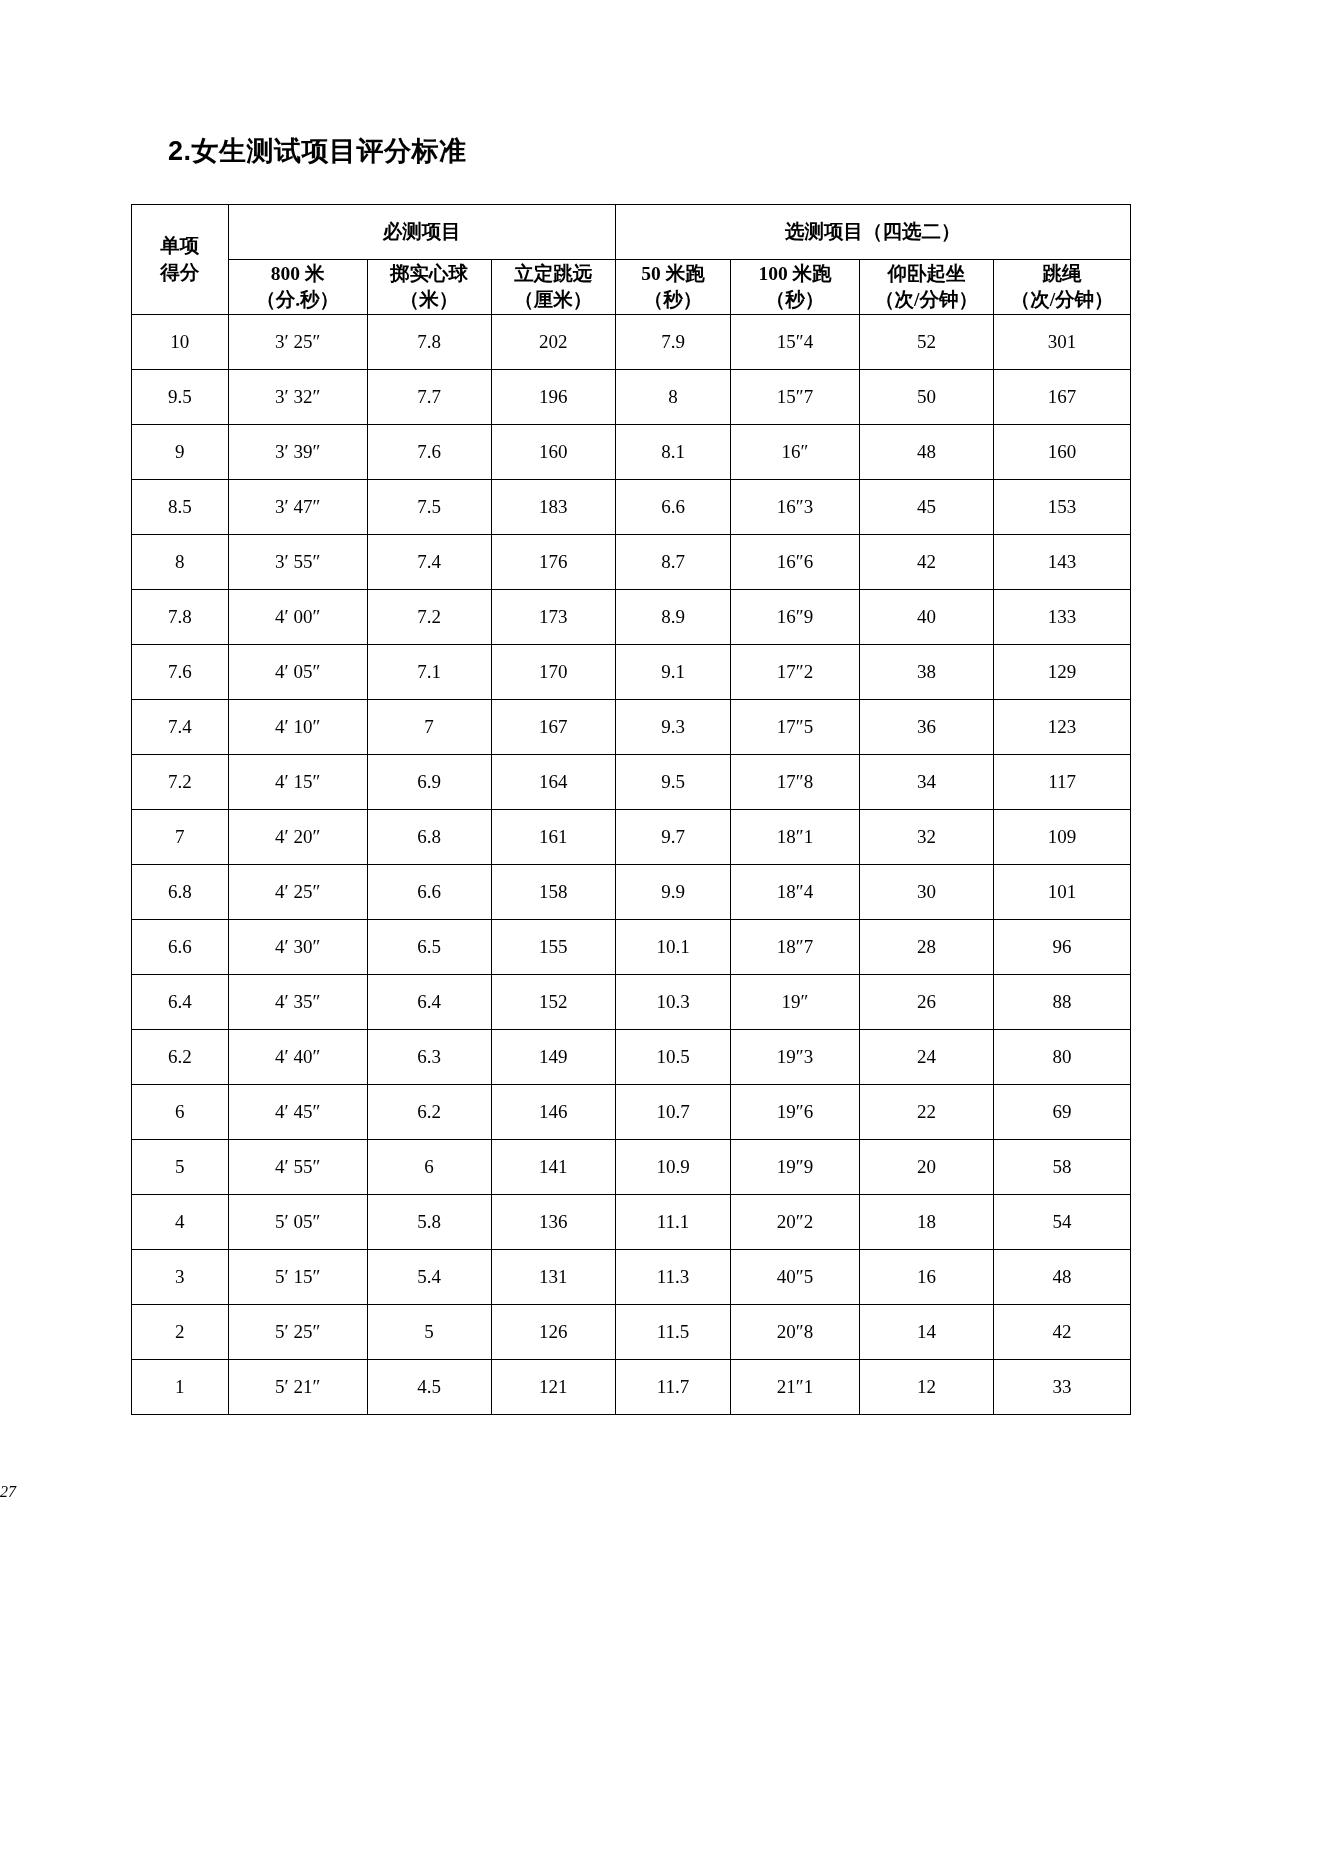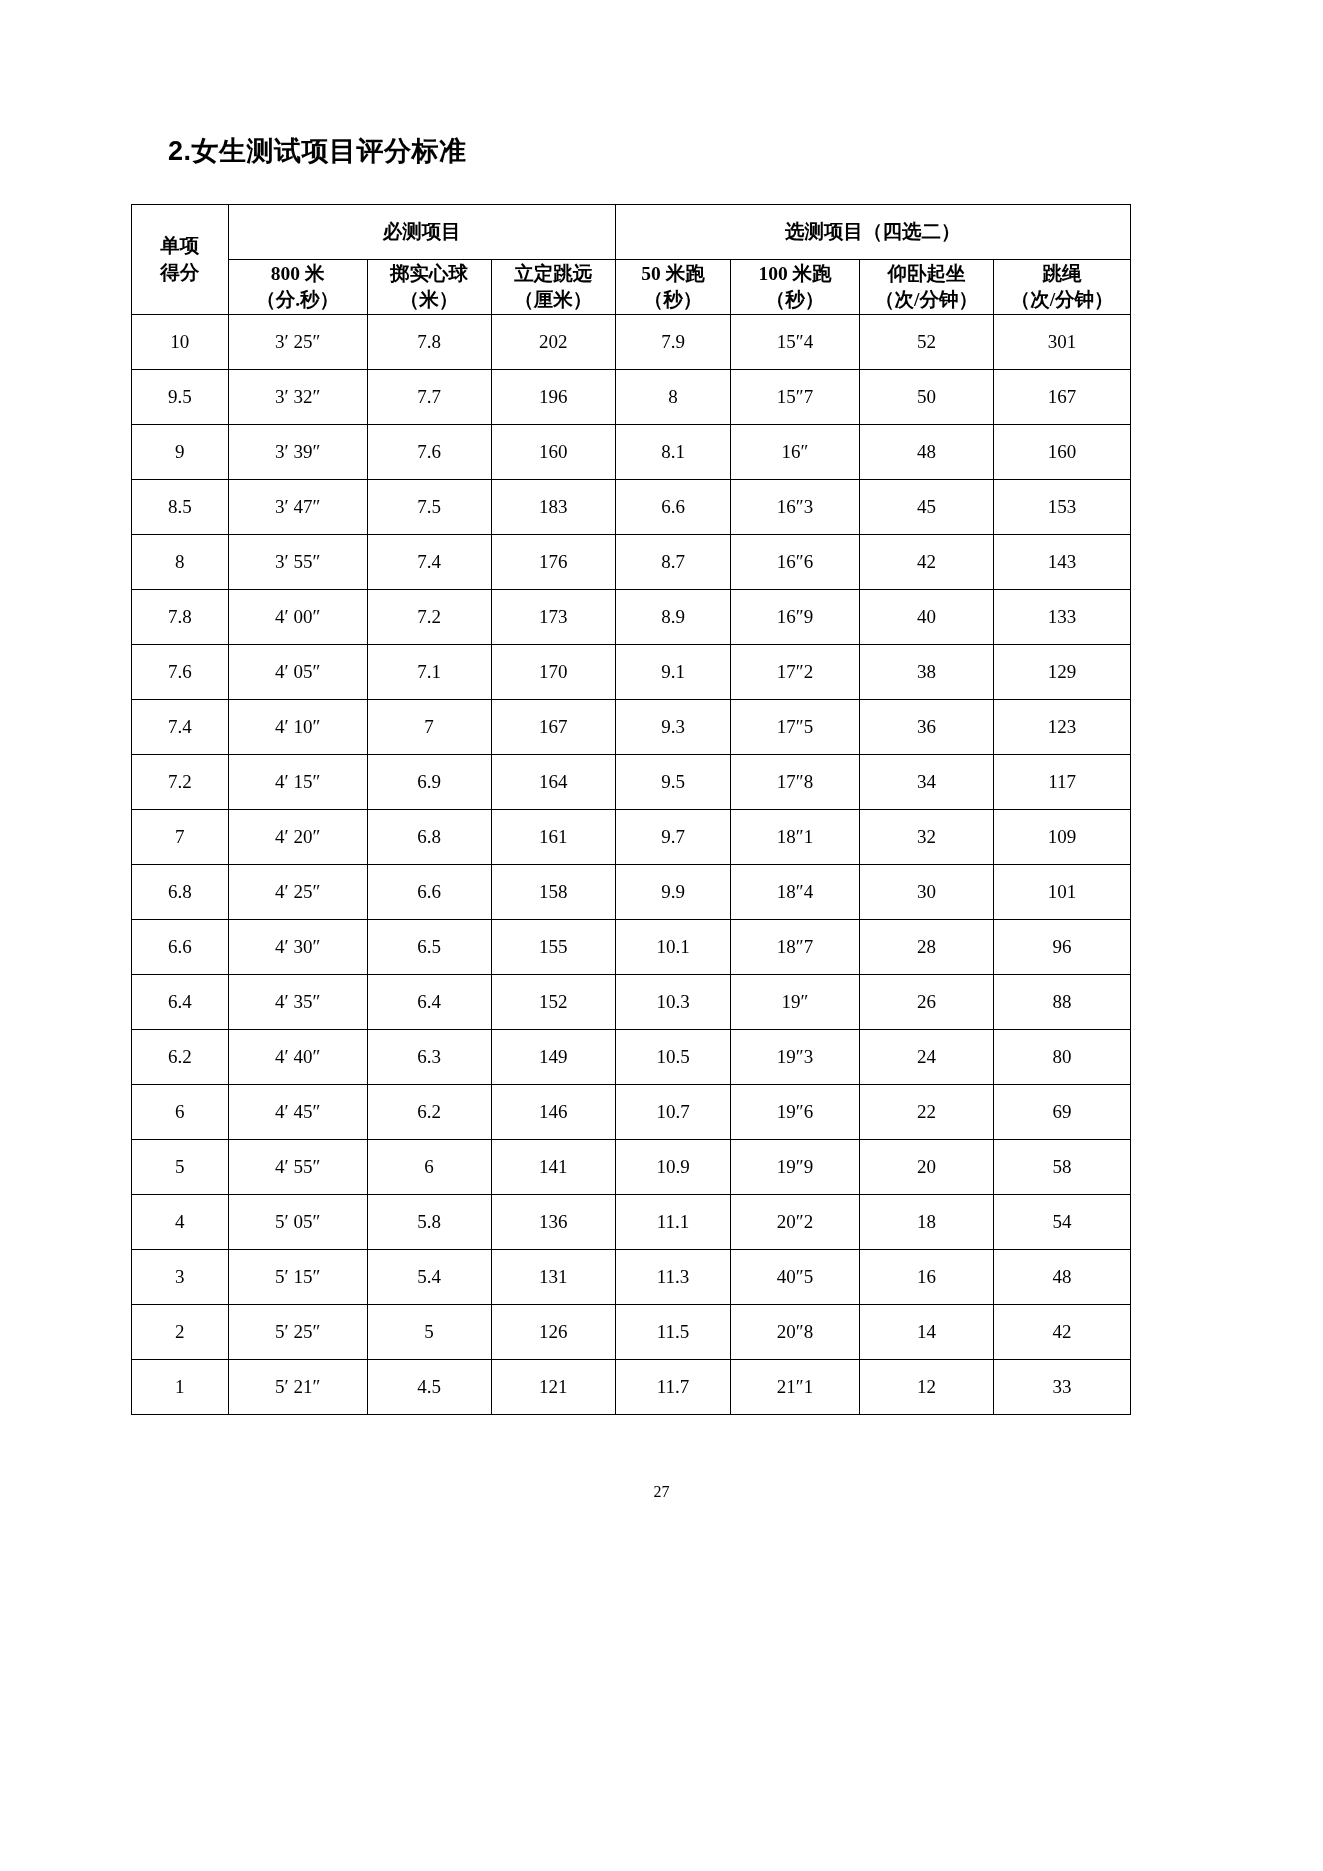--- a/index.html
+++ b/index.html
@@ -68,23 +68,23 @@
   }
   .sub2 {
     display: block;
     line-height: 1.35;
   }
   .pagenum {
     position: absolute;
     left: 0;
     right: 0;
     top: 1483px;
-    text-align: center;
     font-size: 16px;
     font-family: "Liberation Serif", "DejaVu Serif", serif;
+    font-style: italic;
   }
   .c0 { width: 92px; }
   .c1 { width: 132px; }
   .c2 { width: 118px; }
   .c3 { width: 118px; }
   .c4 { width: 110px; }
   .c5 { width: 122px; }
   .c6 { width: 128px; }
   .c7 { width: 130px; }
 </style>

